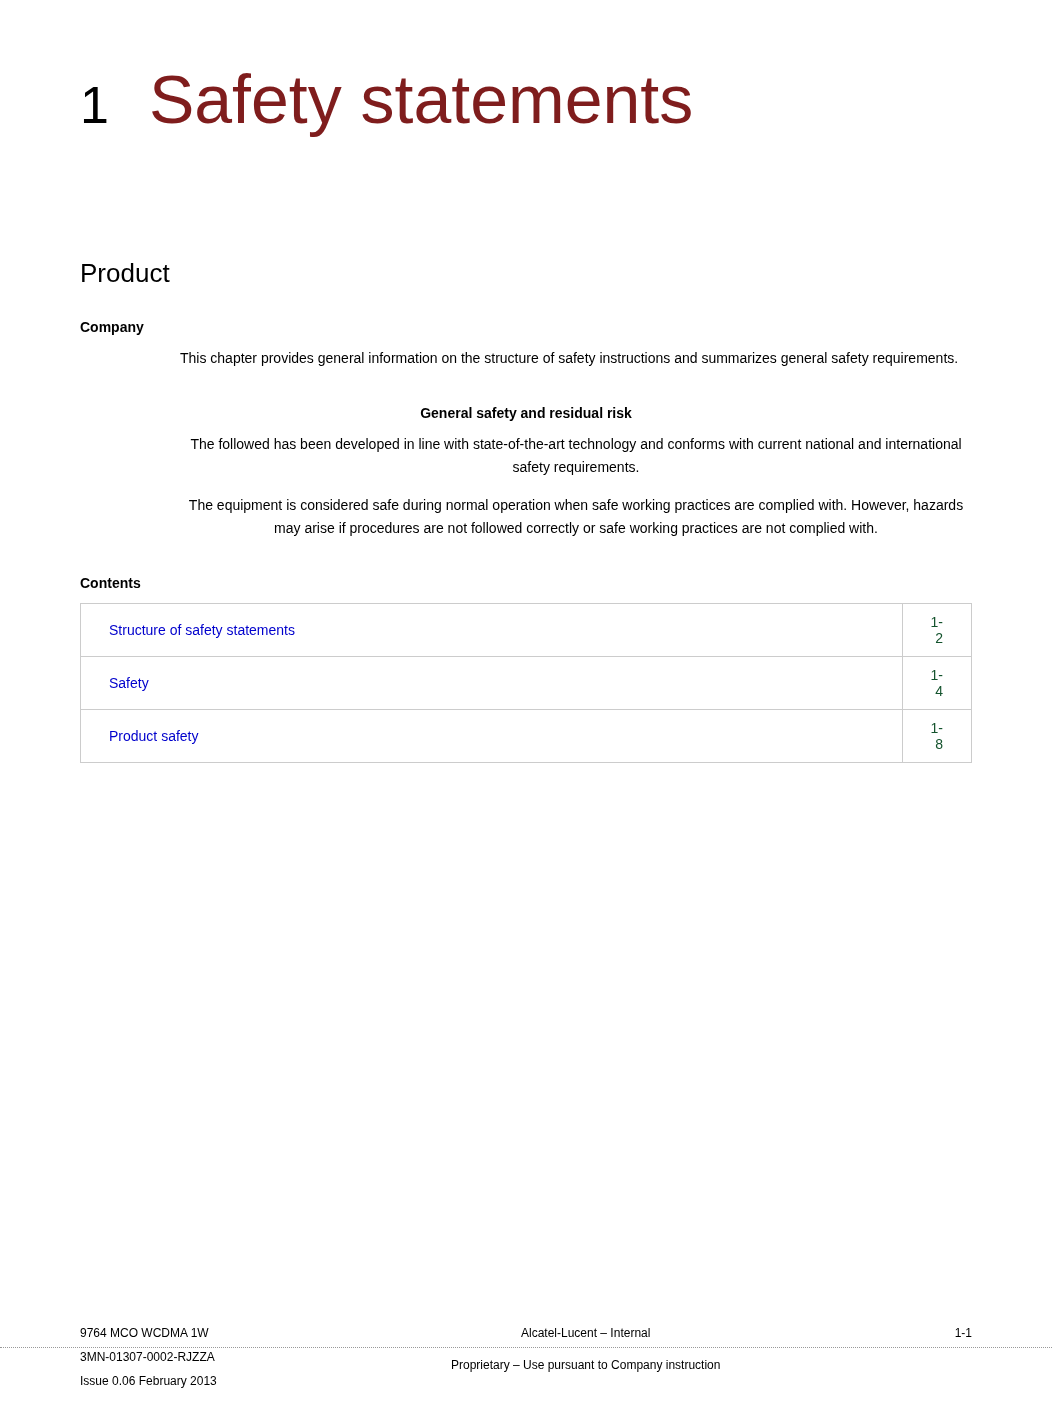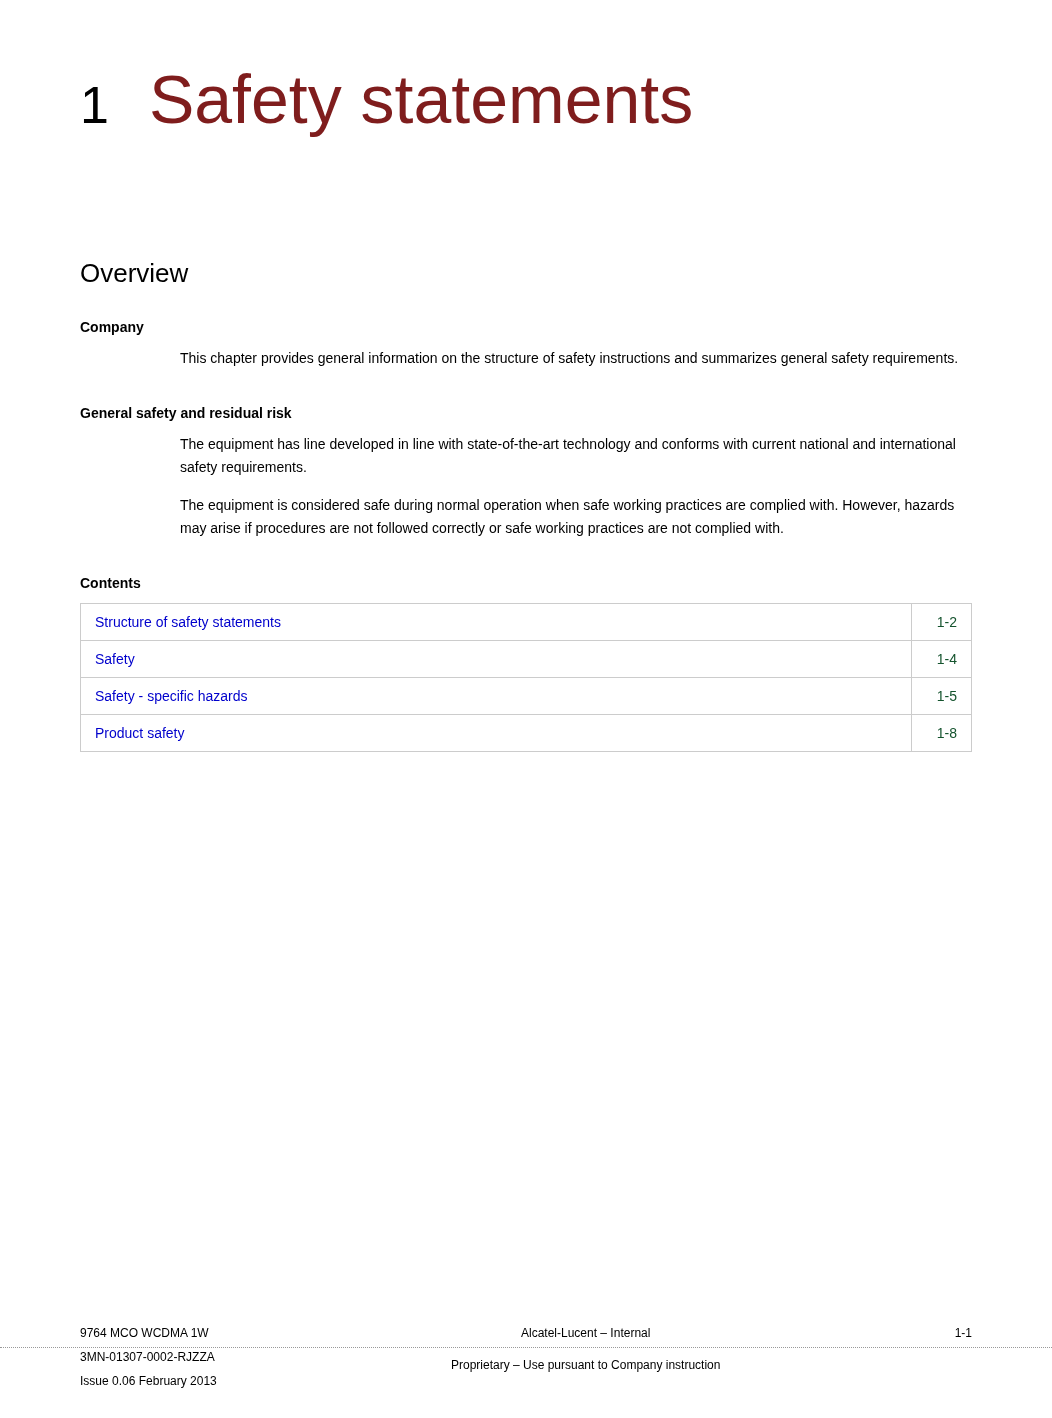--- a/index.html
+++ b/index.html
@@ -66,35 +66,36 @@
       margin-left: 100px;
       margin-bottom: 16px;
     }
 
     .purpose-section {
       margin-bottom: 36px;
     }
 
     .general-safety-section {
       margin-bottom: 36px;
+      text-align: center;
     }
 
     .contents-section {
       margin-bottom: 40px;
     }
 
     .contents-table {
       width: 100%;
       border-collapse: collapse;
       margin-left: 0px;
       border: 1px solid #cccccc;
     }
 
     .contents-table td {
-      padding: 10px 14px;
+      padding: 10px 28px;
       border-bottom: 1px solid #cccccc;
       font-size: 14px;
     }
 
     .contents-table tr:last-child td {
       border-bottom: none;
     }
 
     .contents-table .link-text {
       color: #0000cc;
@@ -152,51 +153,47 @@
 <body>
 
 <div class="page-container">
 
   <div class="chapter-header">
     <span class="chapter-number">1</span>
     <span class="chapter-title">Safety statements</span>
   </div>
 
   <div class="overview-section">
-    <div class="section-title">Overview</div>
+    <div class="section-title">Product</div>
   </div>
 
   <div class="purpose-section">
     <div class="subsection-label">Company</div>
     <div class="body-text">This chapter provides general information on the structure of safety instructions and summarizes general safety requirements.</div>
   </div>
 
   <div class="general-safety-section">
     <div class="subsection-label">General safety and residual risk</div>
-    <div class="body-text">The equipment has line developed in line with state-of-the-art technology and conforms with current national and international safety requirements.</div>
+    <div class="body-text">The followed has been developed in line with state-of-the-art technology and conforms with current national and international safety requirements.</div>
     <div class="body-text">The equipment is considered safe during normal operation when safe working practices are complied with. However, hazards may arise if procedures are not followed correctly or safe working practices are not complied with.</div>
   </div>
 
   <div class="contents-section">
     <div class="subsection-label">Contents</div>
     <table class="contents-table">
       <tbody id="contents-tbody">
       <tr>
             <td><a class="link-text" href="#">Structure of safety statements</a></td>
             <td class="page-ref">1-2</td>
           </tr>
           <tr>
             <td><a class="link-text" href="#">Safety</a></td>
             <td class="page-ref">1-4</td>
           </tr>
           <tr>
-            <td><a class="link-text" href="#">Safety - specific hazards</a></td>
-            <td class="page-ref">1-5</td>
-          </tr>
-          <tr>
             <td><a class="link-text" href="#">Product safety</a></td>
             <td class="page-ref">1-8</td>
           </tr>
         </tbody>
     </table>
   </div>
 
   <div class="footer-divider"></div>
 
   <div class="footer">

